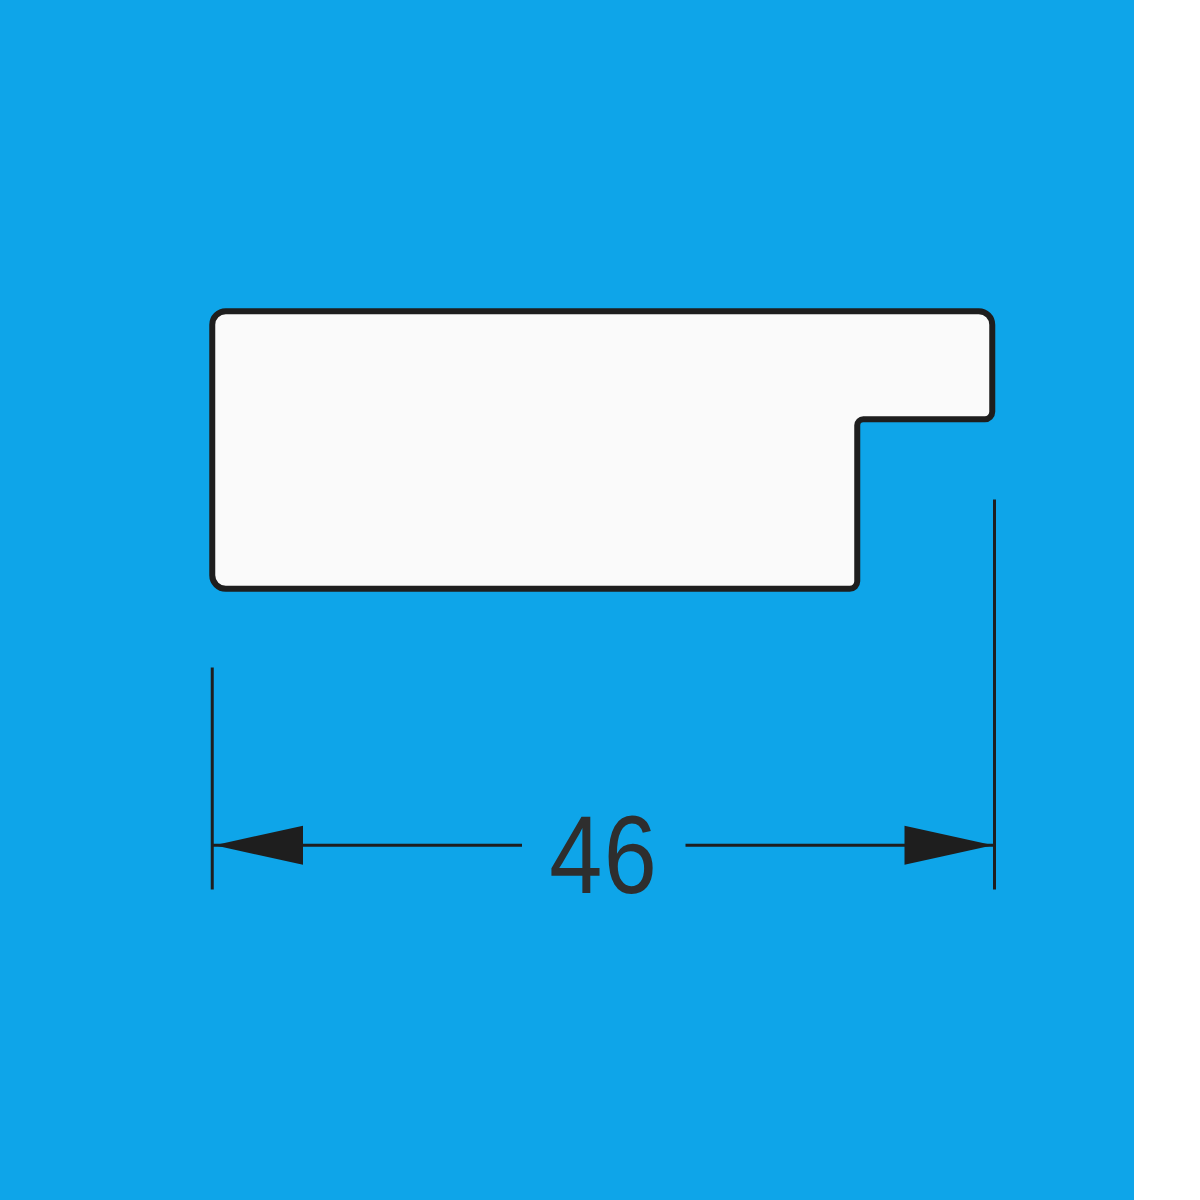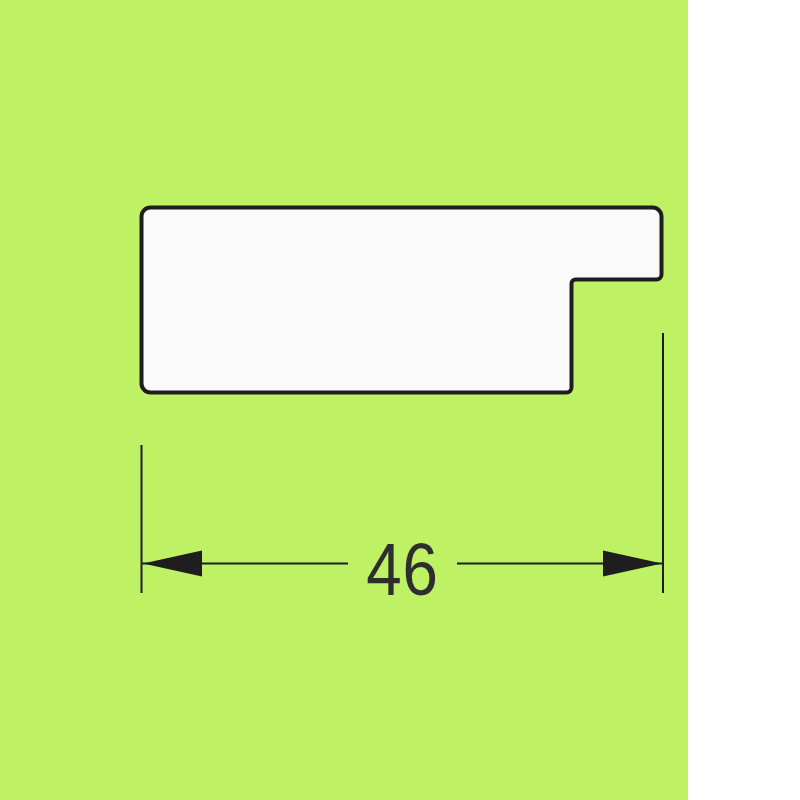--- a/index.html
+++ b/index.html
@@ -5,23 +5,23 @@
   html, body {
     margin: 0;
     padding: 0;
     width: 800px;
     height: 800px;
     background: #ffffff;
     font-family: "Liberation Sans", sans-serif;
   }
   .canvas {
     position: relative;
-    width: 688px;
+    width: 756px;
     height: 800px;
-    background: #bef264;
+    background: #0ea5e9;
     overflow: hidden;
   }
   svg.drawing {
     display: block;
     width: 800px;
     height: 800px;
   }
   .profile-outline {
     stroke-width: 4;
     stroke-linejoin: round;

